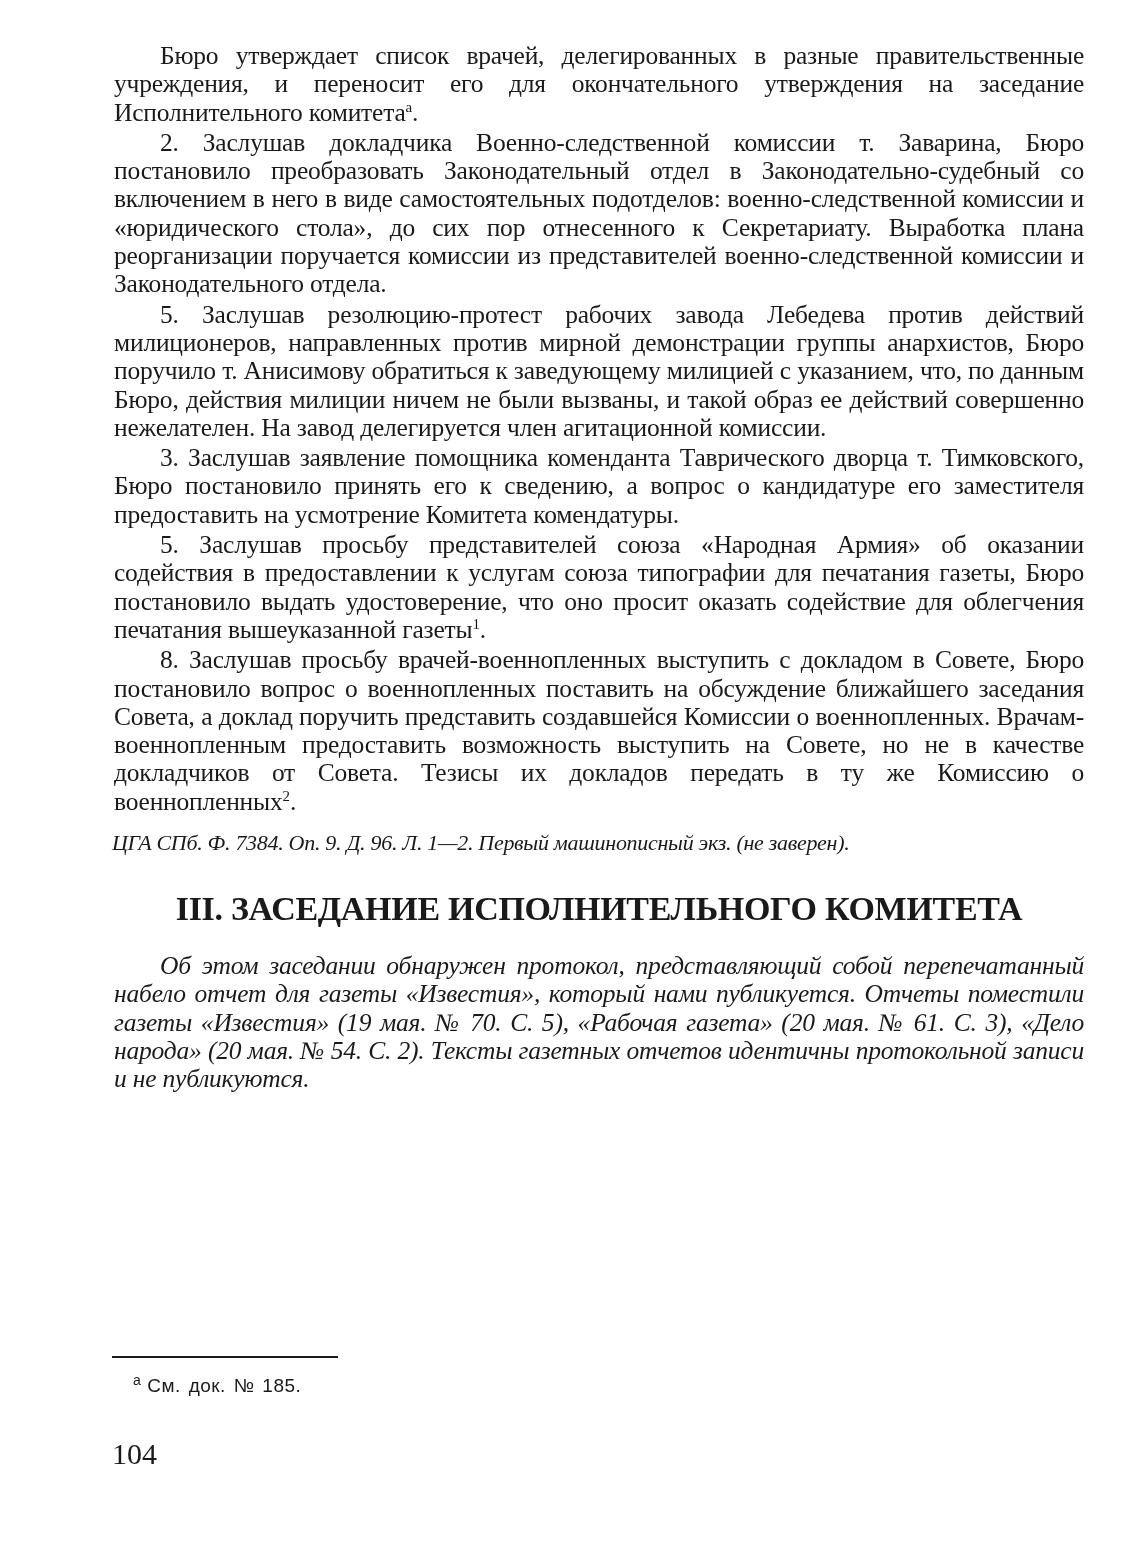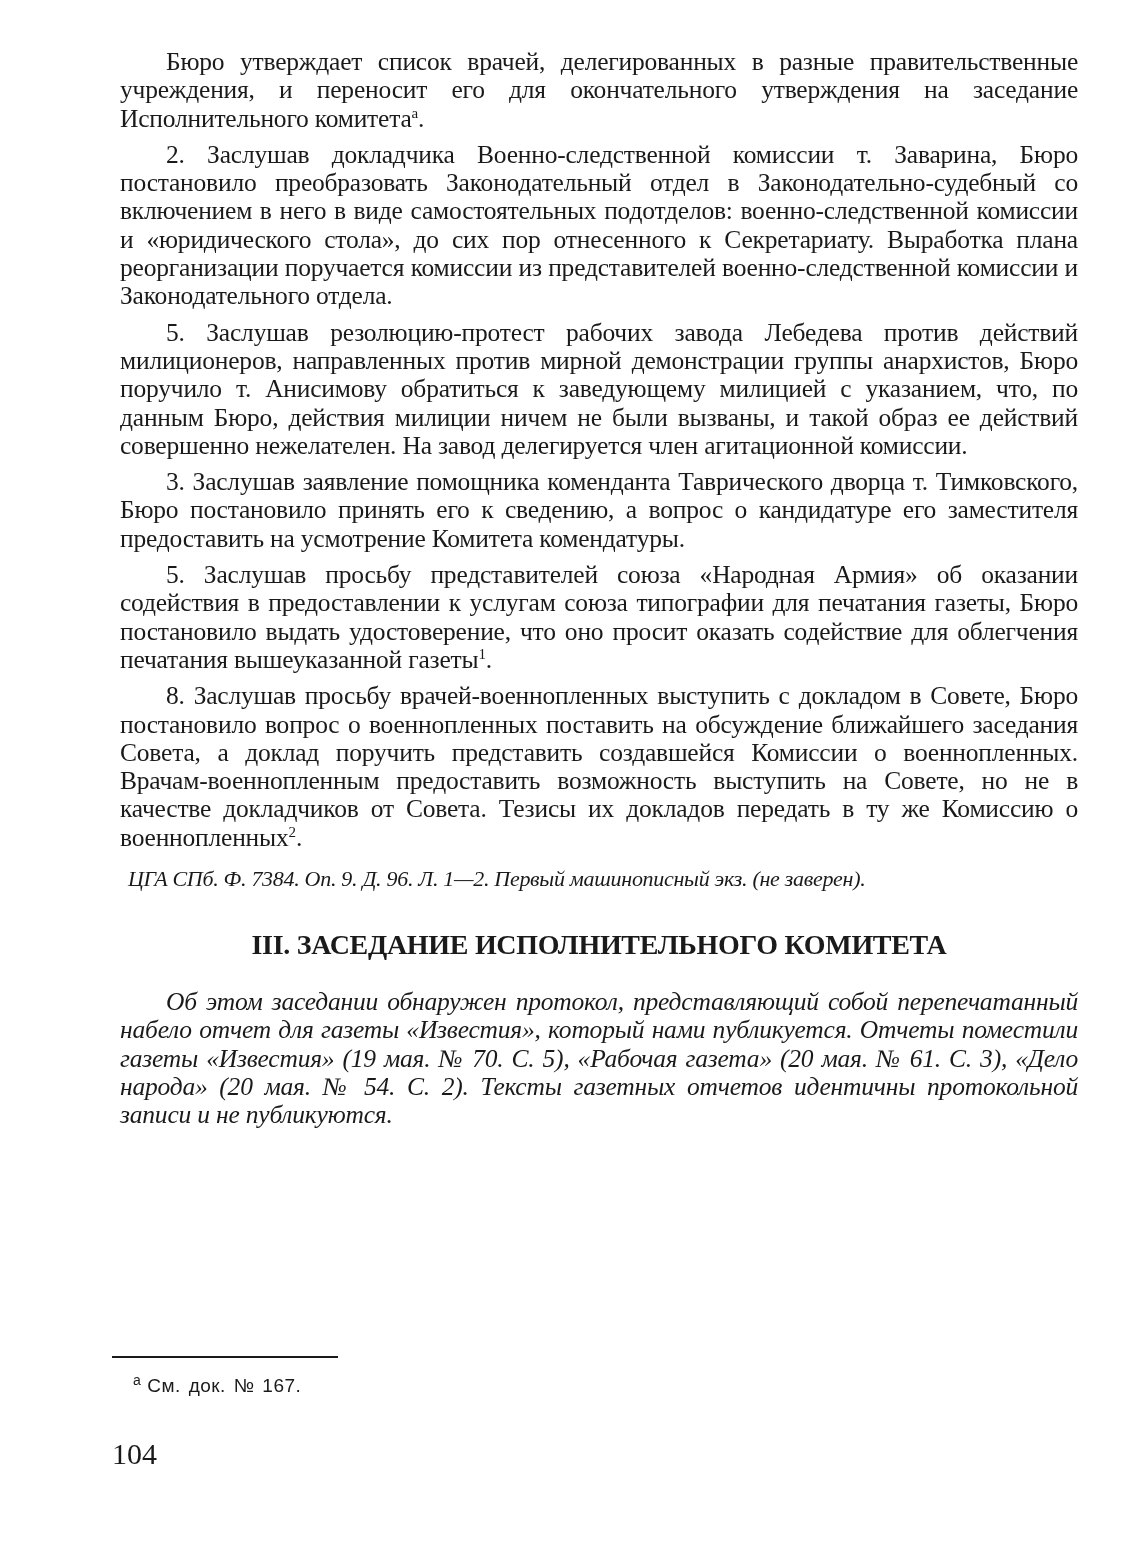--- a/index.html
+++ b/index.html
@@ -19,49 +19,48 @@
       position: absolute;
       left: 112px;
       top: 40px;
       width: 974px;
     }
     .para {
       font-size: 25.5px;
       line-height: 28.3px;
       text-align: justify;
       text-indent: 46px;
-      margin: 8px;
+      margin: 2px;
       letter-spacing: -0.2px;
       word-spacing: 0px;
       hyphens: none;
     }
     .para.first {
       text-indent: 46px;
     }
     .para sup {
       font-size: 15px;
       line-height: 0;
       vertical-align: super;
     }
     .source {
       margin-top: 14px;
       font-style: italic;
       font-size: 22px;
       line-height: 26px;
       letter-spacing: -0.3px;
-      margin-left: 16px;
     }
     .source div {
       margin: 0;
     }
     .section-title {
       margin-top: 36px;
       text-align: center;
       font-weight: bold;
-      font-size: 28px;
+      font-size: 34px;
       line-height: 34px;
       letter-spacing: -0.3px;
     }
     .intro {
       margin-top: 26px;
       font-style: italic;
     }
     .footnote-rule {
       position: absolute;
       left: 112px;
@@ -108,15 +107,15 @@
   <div class="source">
     <div>ЦГА СПб. Ф. 7384. Оп. 9. Д. 96. Л. 1—2. Первый машинописный экз. (не заверен).</div>
   </div>
 
   <div class="section-title">III. ЗАСЕДАНИЕ ИСПОЛНИТЕЛЬНОГО КОМИТЕТА</div>
 
   <p class="para intro"><span>Об этом заседании обнаружен протокол, представляющий собой перепечатанный набело отчет для газеты «Известия», который нами публикуется. Отчеты поместили газеты «Известия» (19 мая. № 70. С. 5), «Рабочая газета» (20 мая. № 61. С. 3), «Дело народа» (20 мая. № 54. С. 2). Тексты газетных отчетов идентичны протокольной записи и не публикуются.</span></p>
 </div>
 
 <div class="footnote-rule"></div>
-<div class="footnote"><sup>a</sup><span>См. док. № 167.</span></div>
+<div class="footnote"><sup>a</sup><span>См. док. № 185.</span></div>
 
 <div class="page-number">104</div>
 
 </body></html>

